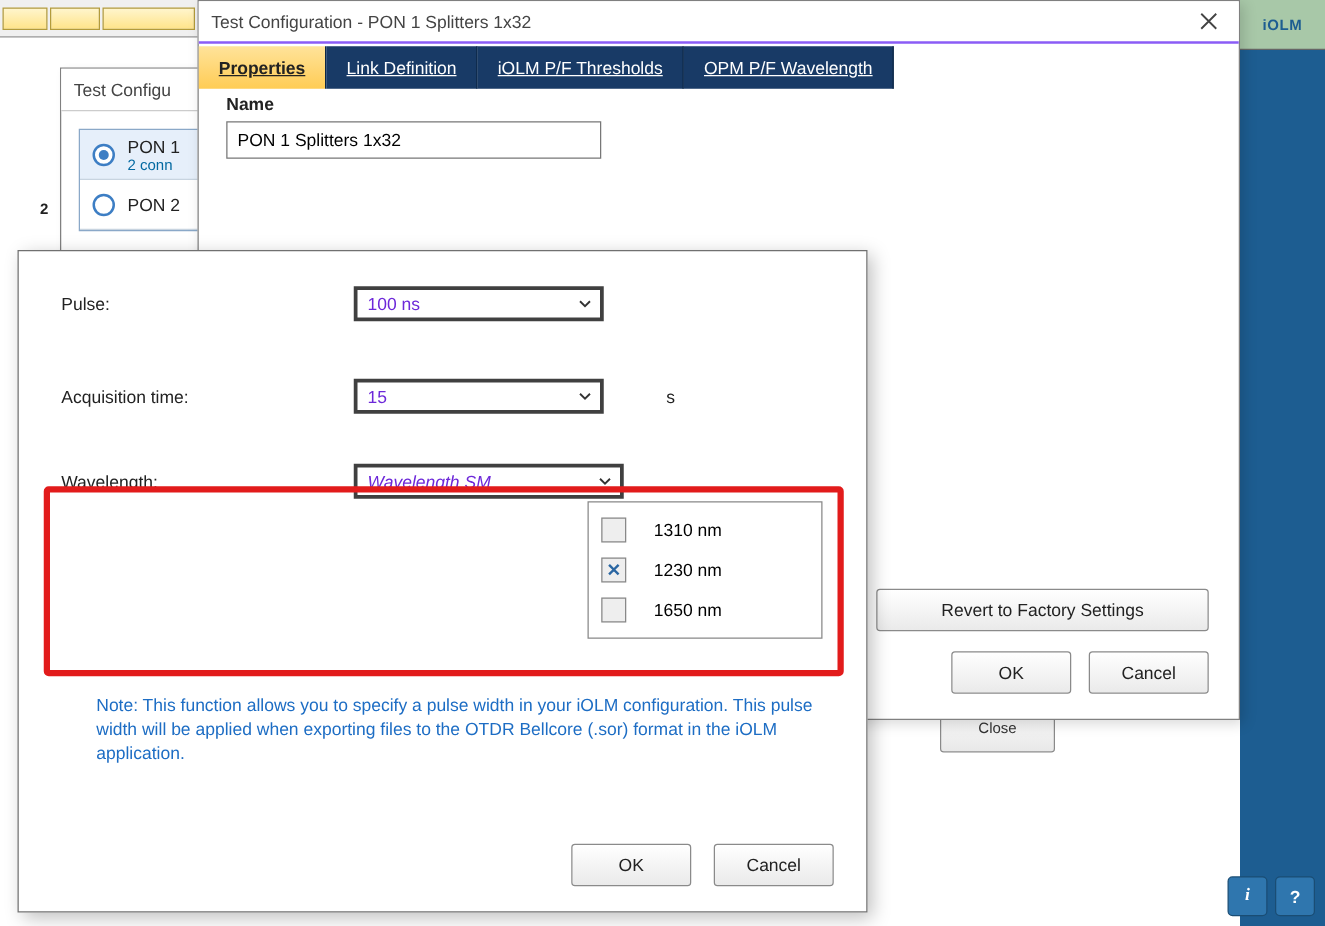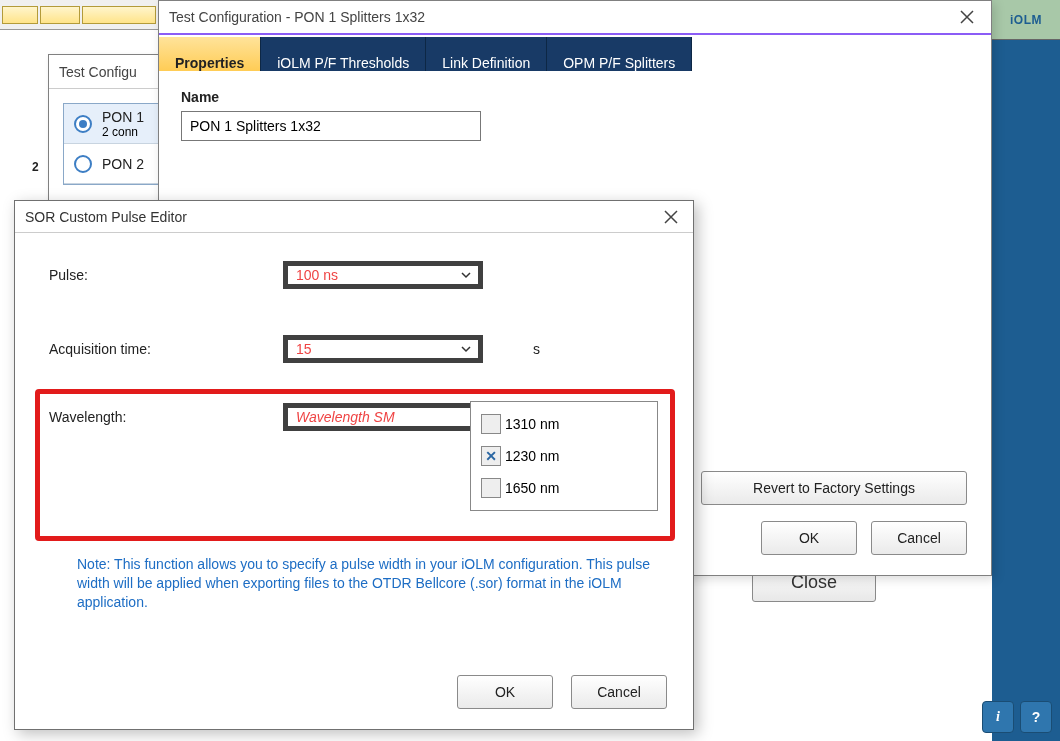--- a/index.html
+++ b/index.html
@@ -50,25 +50,25 @@
   .info-btn {
     width: 32px; height: 32px; border-radius: 4px;
     background: #2f76ae; border: 1px solid #1a4d74;
     display: flex; align-items: center; justify-content: center;
     color: #fff; font-weight: 700; font-style: italic; font-family: Georgia, serif;
   }
   .info-btn.q { font-style: normal; font-family: inherit;}
   
   .bg-close {
     position: absolute; left: 752px; top: 562px;
-    width: 124px; height: 40px;
+    width: 92px; height: 40px;
     border: 1px solid #8a8a8a; border-radius: 3px;
     background: linear-gradient(#fff,#e8e8e8);
     display:flex; align-items:center; justify-content:center;
-    color:#333; font-size:18px;
+    color:#333; font-size:12px;
   }
   
   .back-dialog {
     position: absolute; left: 48px; top: 54px; width: 620px; height: 500px;
     background: #fff; border: 1px solid #808080;
     box-shadow: 2px 2px 6px rgba(0,0,0,0.1);
   }
   .back-dialog .titlebar {
     height: 34px; display:flex; align-items:center; padding: 0 10px;
     background:#fff; border-bottom:1px solid #ccc; color:#444;
@@ -82,50 +82,51 @@
   }
   .back-dialog .row.sel { background:#e6effa; }
   .radio {
     width:18px; height:18px; border-radius:50%; border:2px solid #3d7ec4; background:#fff;
     position:relative; flex:0 0 auto;
   }
   .radio.on::after {
     content:""; position:absolute; top:3px; left:3px; width:8px; height:8px; border-radius:50%; background:#3d7ec4;
   }
   .row .rowmain { font-size:14px; color:#222; }
-  .row .rowsub { font-size:12px; color:#000000; }
+  .row .rowsub { font-size:12px; color:#0369a1; }
 
   
   .mid-dialog {
     position: absolute; left: 158px; top: 0; width: 834px; height: 576px;
     background: #fff; border: 1px solid #808080;
     box-shadow: 3px 3px 10px rgba(0,0,0,0.15);
   }
   .mid-dialog .titlebar {
     height: 34px; display:flex; align-items:center; justify-content:space-between;
     padding: 0 4px 0 10px; background:#fff; border-bottom:2px solid #8b5cf6; color:#444;
   }
   .x-btn {
     width:40px; height:28px; display:flex; align-items:center; justify-content:center;
     color:#444;
   }
   .tabs {
     display:flex; align-items:stretch; height:34px; margin-top:2px;
   }
   .tab {
-    padding: 0 16px; display:flex; align-items:flex-end;
+    padding: 0 16px; display:flex; align-items:center;
     background:#183a66; color:#fff; border-right:1px solid #0d2745;
     font-size:14px;
+    text-decoration:underline;
   }
   .tab.active {
     background: linear-gradient(#ffe39a,#ffcc55);
     color:#222; font-weight:600;
   }
   .mid-body {
-    padding: 18px 22px;
+    padding: 4px 22px;
   }
   .mid-body .lbl {
     font-weight:700; font-size:14px; margin-bottom:6px; color:#222;
   }
   .mid-body .name-input {
     width: 300px; height: 30px; border:1px solid #777; padding: 2px 8px;
     font-size:14px; background:#fff;
   }
   .mid-side-btns {
     position:absolute; right: 24px; bottom: 70px; display:flex; flex-direction:row; gap:18px; align-items:flex-end;
@@ -155,42 +156,42 @@
     padding: 28px 34px 8px 34px;
   }
   .form-row {
     display:flex; align-items:center; margin-bottom: 46px; gap: 44px;
   }
   .form-row.tight { margin-bottom: 22px; }
   .form-row .flabel {
     width: 190px; color:#222;
   }
   .combo {
-    position:relative; height:28px; border:5px solid #404040; background:#fff;
-    display:flex; align-items:center; padding: 0 24px 0 8px; font-size:14px; color:#ef4444;
+    position:relative; height:28px; border:3px solid #404040; background:#fff;
+    display:flex; align-items:center; padding: 0 24px 0 8px; font-size:14px; color:#6d28d9;
   }
   .combo .chev {
     position:absolute; right:4px; top:50%; transform:translateY(-50%);
     width:16px; height:16px; display:flex; align-items:center; justify-content:center; color:#333;
   }
   .combo.w1 { width: 200px; }
   .combo.w2 { width: 216px; font-style: italic; }
   .units { margin-left:6px; color:#222; }
   
   .red-box {
     position:absolute; left: 20px; top: 188px; width: 640px; height: 152px;
     border: 5px solid #e21b1b; border-radius: 4px;
     pointer-events: none;
   }
   .wave-list {
     border:1px solid #888; background:#fff;
     position:absolute; left: 455px; top: 200px; width: 188px; padding: 6px 10px;
   }
   .wave-item {
-    display:flex; align-items:center; gap:4px; padding:6px 0;
+    display:flex; align-items:center; gap:22px; padding:6px 0;
   }
   .cbx {
     width:20px; height:20px; border:1px solid #888; background:#eee;
     display:flex; align-items:center; justify-content:center; font-size:14px; color:#2a66a2;
     font-weight:700;
   }
   .note {
     position:absolute; left: 34px; right: 34px; top: 354px;
     color:#1d6dc4; font-size:14px; line-height:1.35;margin-left:28px;
   }
@@ -258,27 +259,27 @@
       <svg class="x-icon" viewBox="0 0 14 14">
           <path d="M1 1 L13 13 M13 1 L1 13" stroke="currentColor" stroke-width="1.5" fill="none"></path>
         </svg>
     </div>
   </div>
   <div class="tabs">
     <div class="tab active">
         <span>Properties</span>
       </div>
     <div class="tab">
+        <span>Link Definition</span>
+      </div>
+    <div class="tab">
         <span>iOLM P/F Thresholds</span>
       </div>
     <div class="tab">
-        <span>Link Definition</span>
-      </div>
-    <div class="tab">
-        <span>OPM P/F Splitters</span>
+        <span>OPM P/F Wavelength</span>
       </div>
   </div>
   <div class="mid-body">
     <div class="lbl">Name</div>
     <input class="name-input" type="text" value="PON 1 Splitters 1x32" style="">
   </div>
   <div class="mid-side-btns">
     <div class="btn wide">
         <span>SOR Pulse Editor...</span>
       </div>
@@ -290,28 +291,20 @@
     <div class="btn">
         <span>OK</span>
       </div>
     <div class="btn">
         <span>Cancel</span>
       </div>
   </div>
 </div>
 
 <div class="front-dialog">
-  <div class="titlebar">
-    <span>SOR Custom Pulse Editor</span>
-    <div class="x-btn">
-      <svg class="x-icon" viewBox="0 0 14 14">
-          <path d="M1 1 L13 13 M13 1 L1 13" stroke="currentColor" stroke-width="1.5" fill="none"></path>
-        </svg>
-    </div>
-  </div>
 
   <div class="form-area">
     <div class="form-row">
       <div class="flabel">Pulse:</div>
       <div class="combo w1">
         <span>100 ns</span>
         <span class="chev">
           <svg class="chev-down" viewBox="0 0 12 12">
               <path d="M2 4 L6 8 L10 4" stroke="#333" stroke-width="1.5" fill="none"></path>
             </svg>

